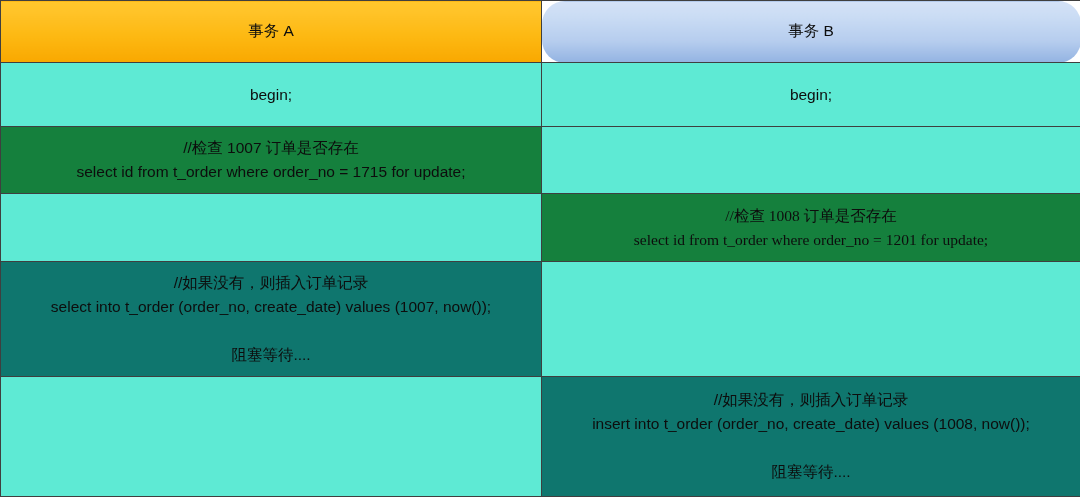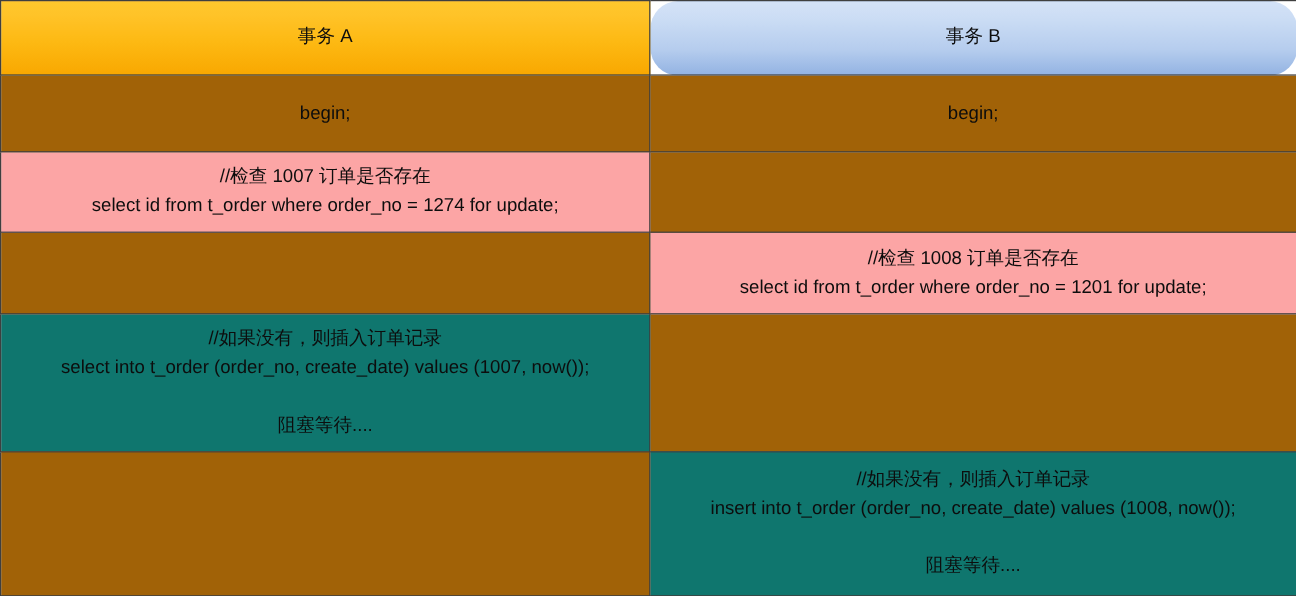--- a/index.html
+++ b/index.html
@@ -47,36 +47,36 @@
   }
   .hdr-a {
     background: linear-gradient(to bottom, #ffc72c 0%, #ffc328 18%, #fdb913 55%, #f9a800 100%);
   }
   .hdr-b {
     background: linear-gradient(to bottom, #d4e2f7 0%, #cadcf4 25%, #b6cdee 65%, #93b3e2 100%);
     border-radius: 23px;
   }
 
   
-  .cell-white { background: #a16207; }
+  .cell-white { background: #5eead4; }
 
   .cell-green {
-    background: #fca5a5;
+    background: #15803d;
     border-color: #4e6b4a;
   }
 
   .cell-pink {
     background: #0f766e;
     border-color: #c98a8a;
   }
 
   
   .r-begin  { height: 64px; }
   .r-check  { height: 67px; }
-  .r-check2 { height: 68px; }
+  .r-check2 { height: 68px; font-family: Liberation Serif, serif; }
   .r-ins    { height: 114px; }
   .r-ins2   { height: 120px; }
 
   .line { display: block; white-space: nowrap; }
   .spacer { display: block; height: 1.55em; }
 </style>
 </head>
 <body>
 
 <table class="tx-table">
@@ -96,21 +96,21 @@
         <span class="line">begin;</span>
       </td>
       <td class="cell-white">
         <span class="line">begin;</span>
       </td>
     </tr>
 
     <tr class="r-check">
       <td class="cell-green">
         <span class="line">//检查 1007 订单是否存在</span>
-        <span class="line">select id from t_order where order_no = 1274 for update;</span>
+        <span class="line">select id from t_order where order_no = 1715 for update;</span>
       </td>
       <td class="cell-white"></td>
     </tr>
 
     <tr class="r-check2">
       <td class="cell-white"></td>
       <td class="cell-green">
         <span class="line">//检查 1008 订单是否存在</span>
         <span class="line">select id from t_order where order_no = 1201 for update;</span>
       </td>

